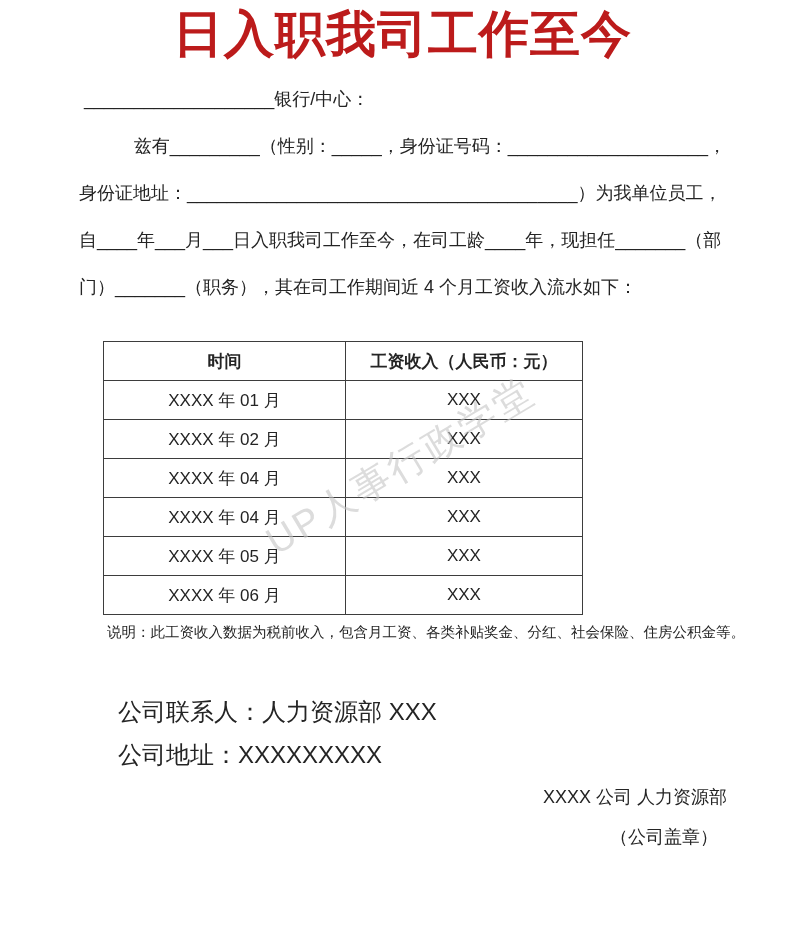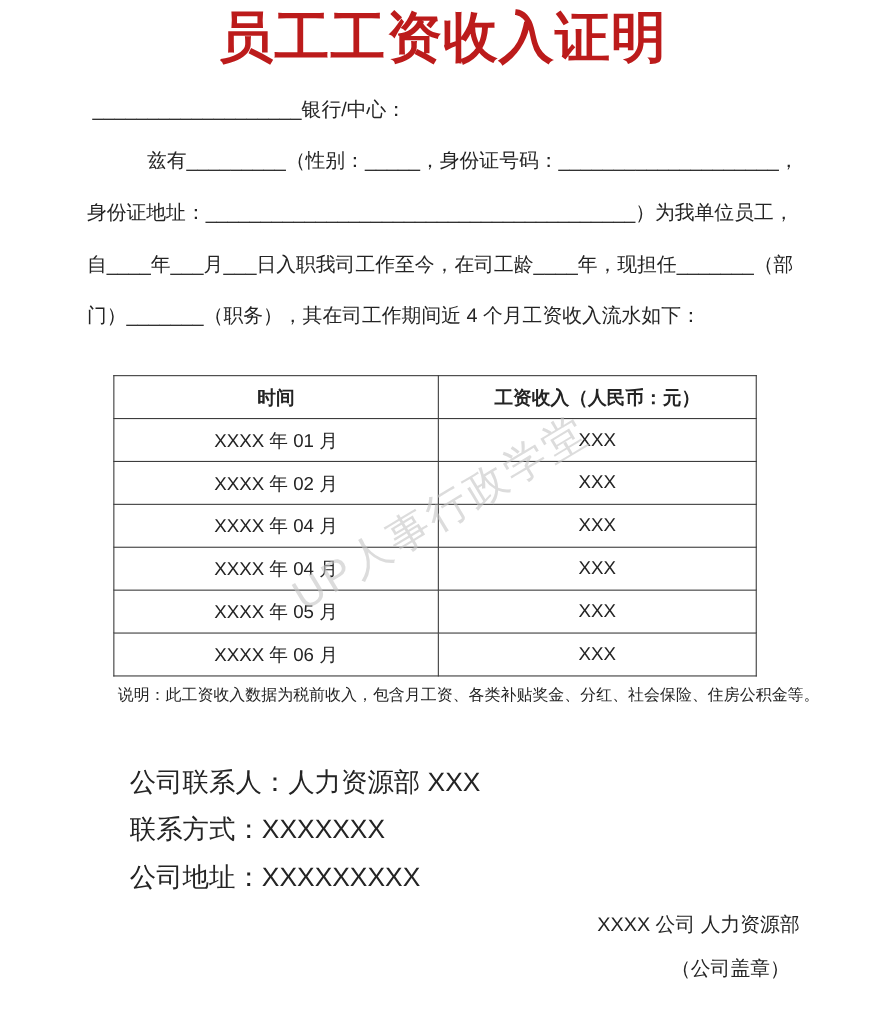--- a/index.html
+++ b/index.html
@@ -35,21 +35,21 @@
     font-size: 18px;
     line-height: 43px;
     margin: 4px;
     white-space: nowrap;
   }
   .line-bank { margin-top: 14px; padding-left: 5px; }
   .line-person { text-indent: 53px; text-align: right; }
   .table-wrap {
     position: relative;
     margin: 32px 0 0 28px;
-    width: 585px;
+    width: 480px;
   }
   table.salary {
     width: 100%;
     border-collapse: collapse;
     table-layout: fixed;
     font-size: 17px;
     color: #242424;
   }
   table.salary th, table.salary td {
     border: 1.5px solid #3d3d3d;
@@ -97,21 +97,21 @@
     font-size: 18px;
   }
   .sig-company { line-height: 40px; padding-right: 3px; }
   .sig-seal { line-height: 40px; padding-right: 12px; }
 </style>
 </head>
 <body>
 
 <div class="page">
 
-  <h1 class="doc-title">员工工资收入证明</h1>
+  <h1 class="doc-title">日入职我司工作至今</h1>
 
   <div class="body-line line-bank">___________________银行/中心：</div>
   <div class="body-line line-person">兹有_________（性别：_____，身份证号码：____________________，</div>
   <div class="body-line">身份证地址：_______________________________________）为我单位员工，</div>
   <div class="body-line">自____年___月___日入职我司工作至今，在司工龄____年，现担任_______（部</div>
   <div class="body-line">门）_______（职务），其在司工作期间近 4 个月工资收入流水如下：</div>
 
   <div class="table-wrap">
     <table class="salary">
       <colgroup>
@@ -152,21 +152,20 @@
       </tbody>
     </table>
     <div class="watermark">UP人事行政学堂</div>
   </div>
 
   <div class="note">说明：此工资收入数据为税前收入，包含月工资、各类补贴奖金、分红、社会保险、住房公积金等。</div>
 
 
   <div class="footer-block">
     <div>公司联系人：人力资源部  XXX</div>
-    <div>联系方式：XXXXXXX</div>
     <div>公司地址：XXXXXXXXX</div>
   </div>
 
   <div class="signature-block">
     <div class="sig-company">XXXX 公司  人力资源部</div>
     <div class="sig-seal">（公司盖章）</div>
   </div>
 
 </div>
 

